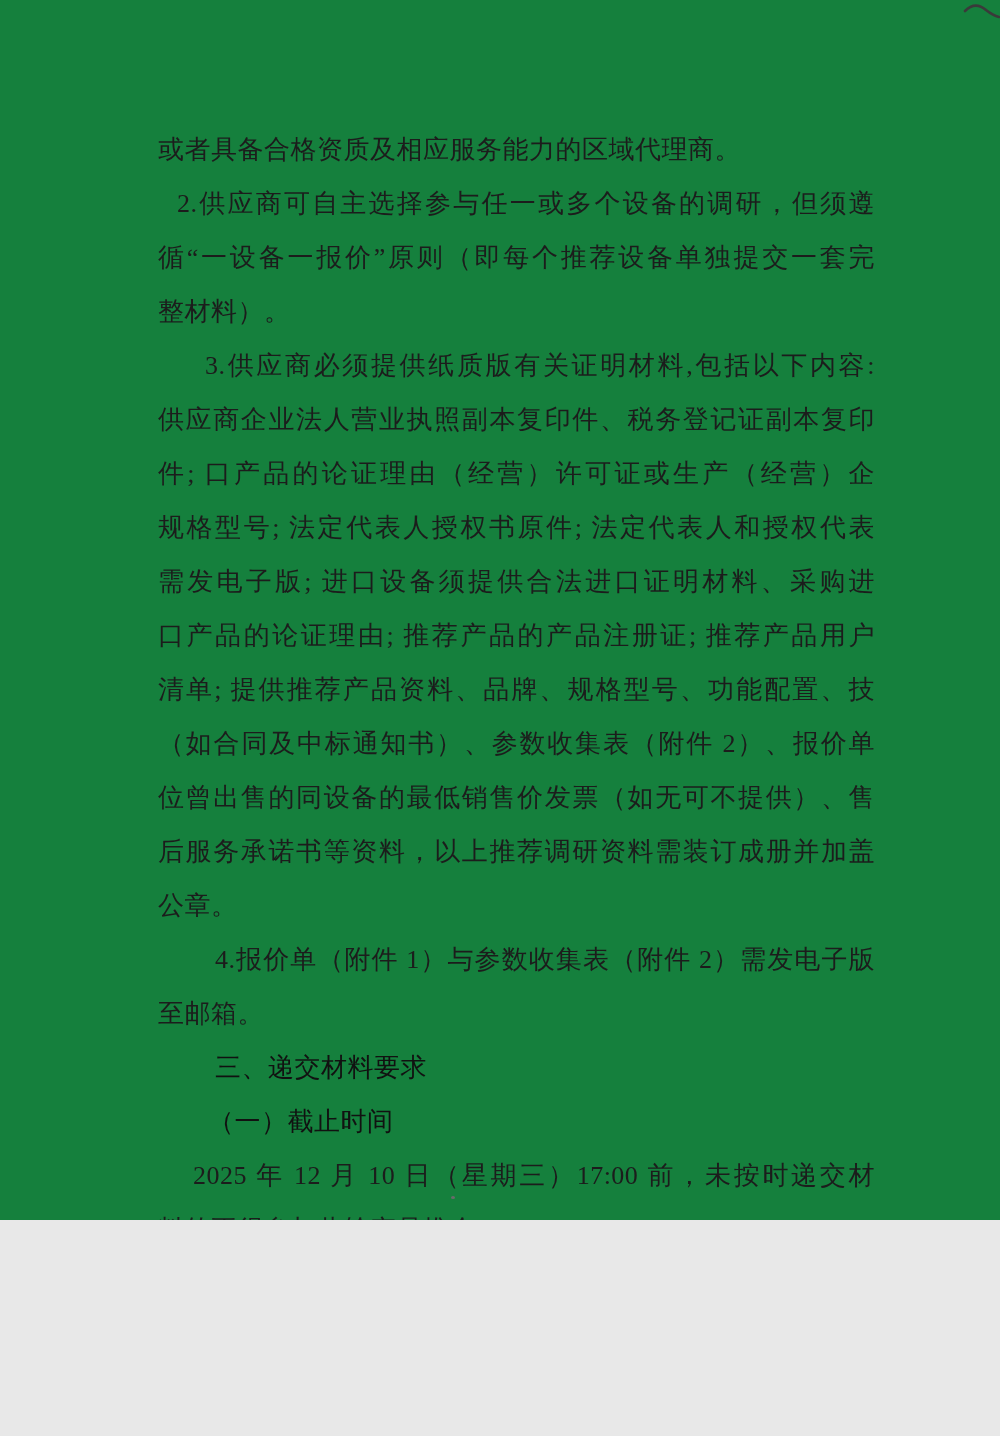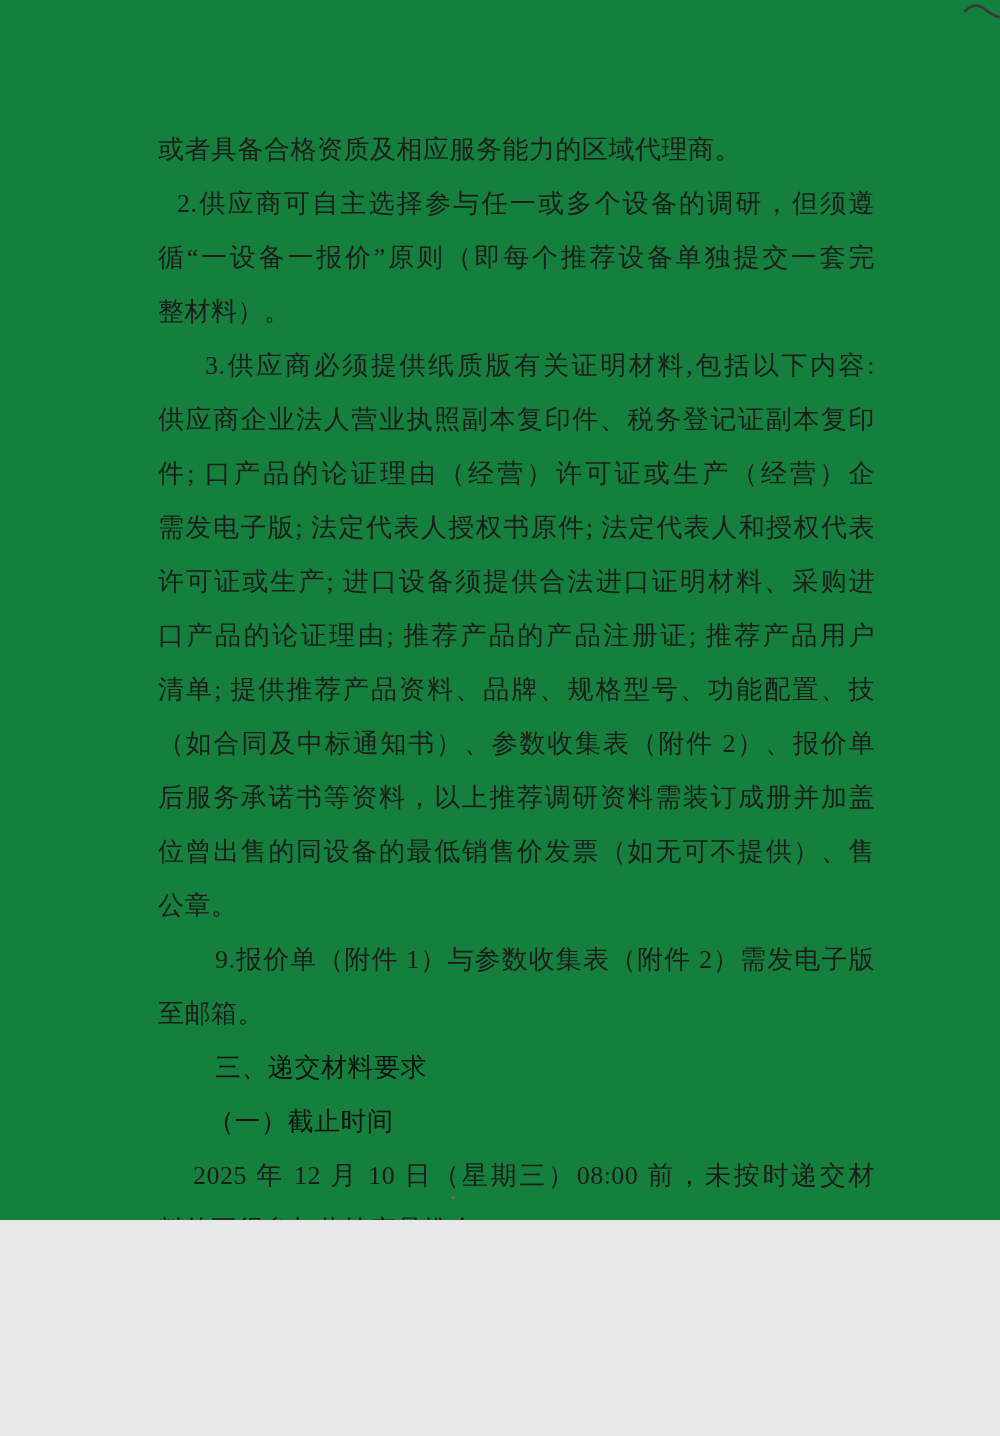--- a/index.html
+++ b/index.html
@@ -76,31 +76,31 @@
   <div id="ink-dot"></div>
 
   <div id="content">
       <div class="line">或者具备合格资质及相应服务能力的区域代理商。</div>
       <div class="line justify" style="padding-left: 19px;">2.供应商可自主选择参与任一或多个设备的调研，但须遵</div>
       <div class="line justify">循“一设备一报价”原则（即每个推荐设备单独提交一套完</div>
       <div class="line">整材料）。</div>
       <div class="line justify" style="padding-left: 47px; font-family: Liberation Serif, serif;">3.供应商必须提供纸质版有关证明材料,包括以下内容:</div>
       <div class="line justify">供应商企业法人营业执照副本复印件、税务登记证副本复印</div>
       <div class="line justify">件; 口产品的论证理由（经营）许可证或生产（经营）企</div>
-      <div class="line justify">需发电子版; 法定代表人授权书原件; 法定代表人和授权代表</div>
-      <div class="line justify">许可证或生产; 进口设备须提供合法进口证明材料、采购进</div>
+      <div class="line justify">规格型号; 法定代表人授权书原件; 法定代表人和授权代表</div>
+      <div class="line justify">需发电子版; 进口设备须提供合法进口证明材料、采购进</div>
       <div class="line justify">口产品的论证理由; 推荐产品的产品注册证; 推荐产品用户</div>
       <div class="line justify">清单; 提供推荐产品资料、品牌、规格型号、功能配置、技</div>
       <div class="line justify">（如合同及中标通知书）、参数收集表（附件 2）、报价单</div>
+      <div class="line justify">位曾出售的同设备的最低销售价发票（如无可不提供）、售</div>
       <div class="line justify">后服务承诺书等资料，以上推荐调研资料需装订成册并加盖</div>
-      <div class="line justify">位曾出售的同设备的最低销售价发票（如无可不提供）、售</div>
       <div class="line">公章。</div>
-      <div class="line justify" style="padding-left: 57px;">9.报价单（附件 1）与参数收集表（附件 2）需发电子版</div>
+      <div class="line justify" style="padding-left: 57px;">4.报价单（附件 1）与参数收集表（附件 2）需发电子版</div>
       <div class="line">至邮箱。</div>
       <div class="line bold" style="padding-left: 57px;">三、递交材料要求</div>
       <div class="line bold" style="padding-left: 50px;">（一）截止时间</div>
-      <div class="line justify" style="padding-left: 35px;">2025 年 12 月 10 日（星期三）08:00 前，未按时递交材</div>
+      <div class="line justify" style="padding-left: 35px;">2025 年 12 月 10 日（星期三）17:00 前，未按时递交材</div>
       <div class="line">料的不得参与此轮产品推介。</div>
     </div>
 
   <div id="footer">— 2 —</div>
 
 </div>
 
 </body></html>

